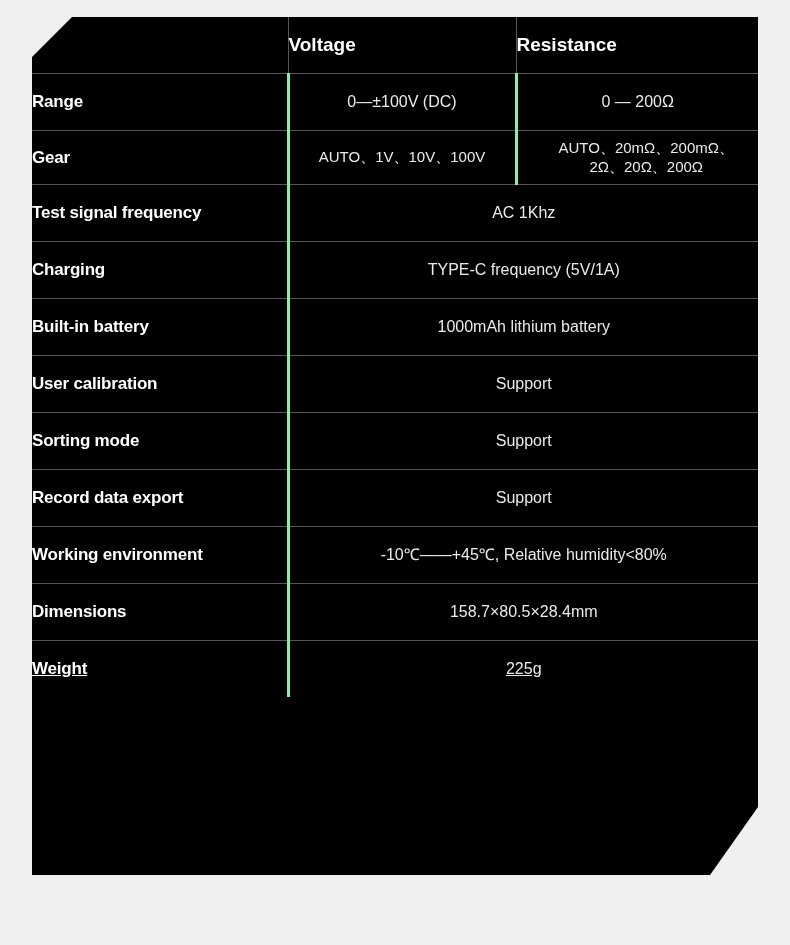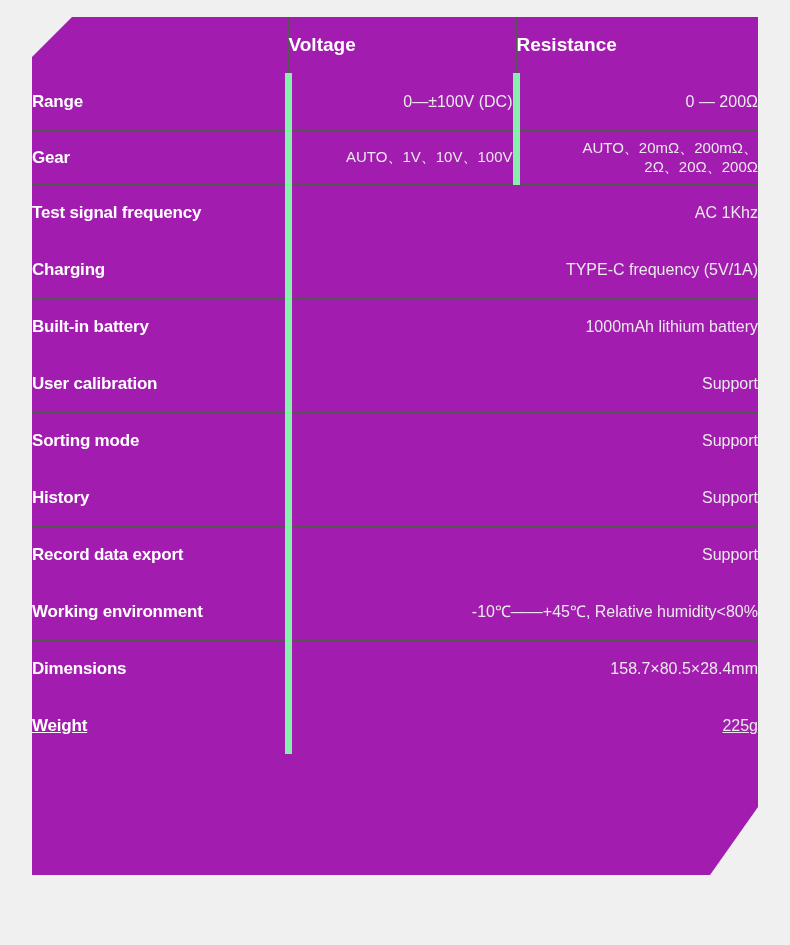--- a/index.html
+++ b/index.html
@@ -13,21 +13,21 @@
     font-family: "Liberation Sans", sans-serif;
     overflow: hidden;
   }
 
   #spec-card {
     position: absolute;
     left: 32px;
     top: 17px;
     width: 726px;
     height: 858px;
-    background: #a21caf;
+    background: #000000;
     color: #ffffff;
     
     clip-path: polygon(
       40px 0,
       726px 0,
       726px 790px,
       678px 858px,
       0 858px,
       0 40px
     );
@@ -54,25 +54,25 @@
 
   .label-cell {
     text-align: left;
     font-weight: bold;
     font-size: 17px;
     color: #ffffff;
     padding: 0 6px;
     letter-spacing: -0.2px;
   }
   .value-cell {
-    text-align: right;
+    text-align: center;
     font-size: 16px;
     color: #eaeaea;
     padding: 0 0 0 14px;
-    border-left: 7px solid #86efac;
+    border-left: 3px solid #86efac;
     font-weight: normal;
     line-height: 1.25;
   }
   .value-cell.small {
     font-size: 15px;
   }
   .head-cell {
     text-align: left;
     font-size: 19px;
     font-weight: bold;
@@ -141,24 +141,20 @@
       <tr class="row">
         <td class="label-cell">User calibration</td>
         <td class="value-cell" colspan="2">Support</td>
       </tr>
 
       <tr class="row">
         <td class="label-cell">Sorting mode</td>
         <td class="value-cell" colspan="2">Support</td>
       </tr>
 
-      <tr class="row">
-        <td class="label-cell">History</td>
-        <td class="value-cell" colspan="2">Support</td>
-      </tr>
 
       <tr class="row">
         <td class="label-cell">Record data export</td>
         <td class="value-cell" colspan="2">Support</td>
       </tr>
 
       <tr class="row">
         <td class="label-cell">Working environment</td>
         <td class="value-cell" colspan="2">-10℃——+45℃, Relative humidity&lt;80%</td>
       </tr>

